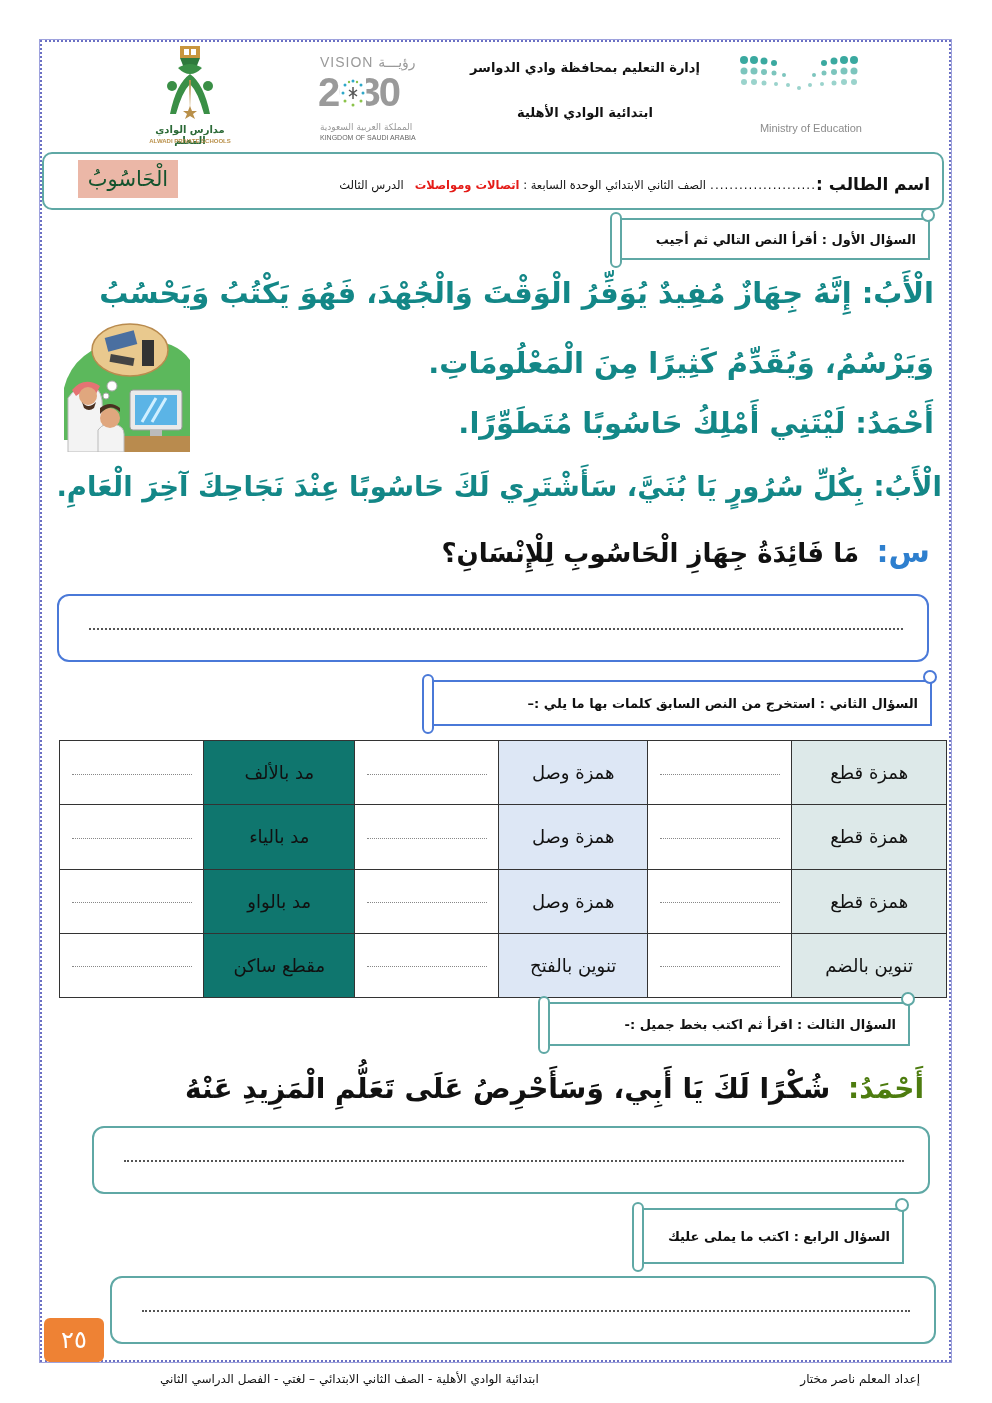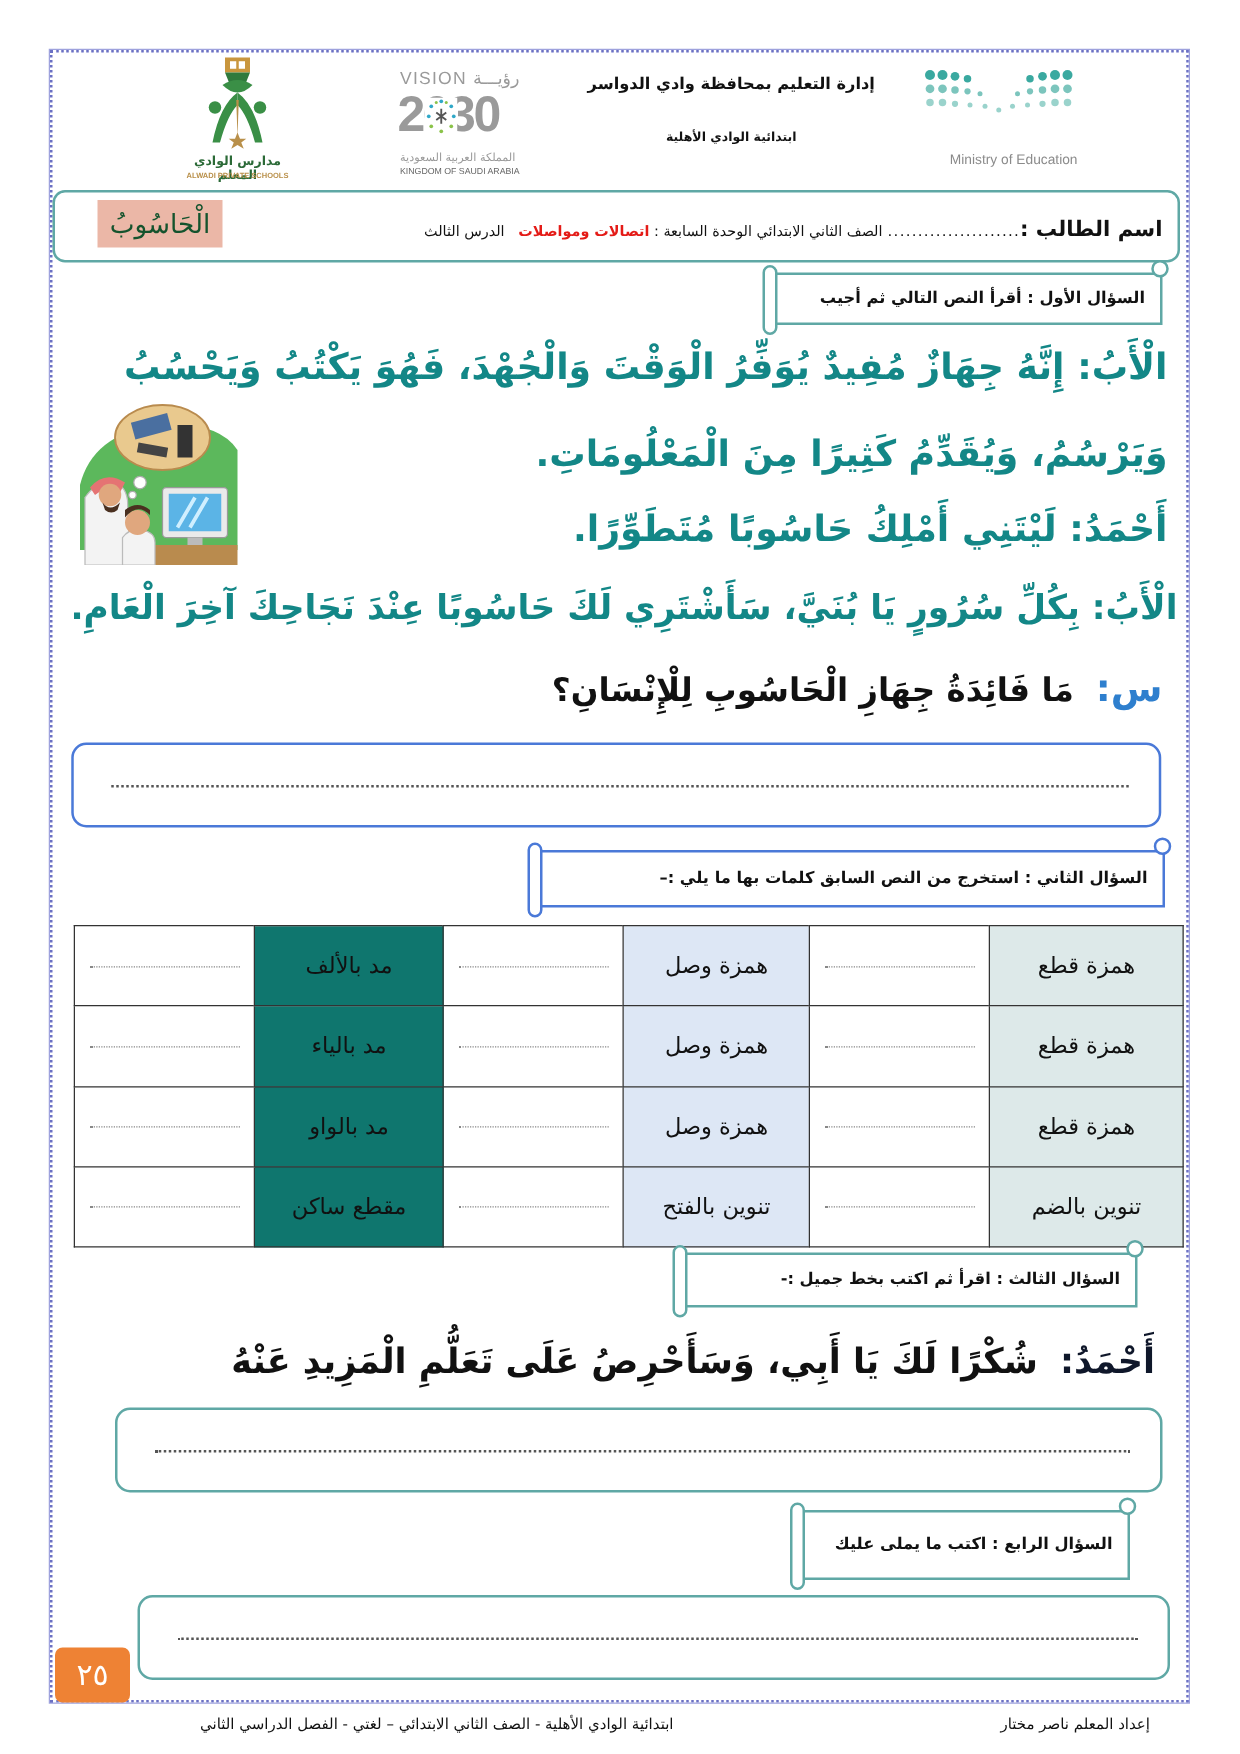--- a/index.html
+++ b/index.html
@@ -11,21 +11,21 @@
     border: 2px dotted #6b70c4; outline: 1px solid #9ea2dd;
   }
 
   
   .logo-moe { position: absolute; right: 100px; top: 52px; width: 160px; height: 82px; }
   .moe-dots { position: absolute; right: 28px; top: 2px; width: 130px; height: 40px; }
   .moe-ar { position: absolute; right: 40px; top: 44px; font-size: 22px; color: #1ea79a; font-weight: bold; }
   .moe-en { position: absolute; right: 30px; top: 70px; font-size: 11px; color: #8b8b8b; font-family: "Liberation Sans", sans-serif; }
 
   .hdr-line1 { position: absolute; left: 470px; top: 60px; width: 230px; text-align: center; font-size: 13px; font-weight: bold; }
-  .hdr-line2 { position: absolute; left: 470px; top: 105px; width: 230px; text-align: center; font-size: 10px; font-weight: bold; }
+  .hdr-line2 { position: absolute; left: 470px; top: 105px; width: 230px; text-align: center; font-size: 13px; font-weight: bold; }
 
   .logo-vision { position: absolute; left: 316px; top: 54px; width: 100px; height: 92px; }
   .vis-top { position: absolute; left: 4px; top: 0; font-size: 14px; color: #9a9a9a; letter-spacing: 1px; font-family: "Liberation Sans", sans-serif; direction: ltr; text-align: right; }
   .vis-num { position: absolute; left: 2px; top: 16px; font-size: 40px; font-weight: bold; color: #9a9a9a; font-family: "Liberation Sans", sans-serif; direction: ltr; letter-spacing: -2px; }
   .vis-emb { position: absolute; left: 24px; top: 24px; width: 26px; height: 30px; }
   .vis-ar { position: absolute; left: 4px; top: 68px; font-size: 9px; color: #9a9a9a; }
   .vis-en { position: absolute; left: 4px; top: 80px; font-size: 7px; color: #666; font-family: "Liberation Sans", sans-serif; direction: ltr; }
 
   .logo-alwadi { position: absolute; left: 140px; top: 44px; width: 100px; height: 106px; text-align: center; }
   .alwadi-emb { position: absolute; left: 20px; top: 0; width: 60px; height: 76px; }
@@ -89,21 +89,21 @@
   }
   .ex-table td { border: 1.5px solid #333; text-align: center; vertical-align: middle; font-size: 18px; font-weight: normal; }
   .ex-table td.c-key { background: #dde9e9; width: 152px; }
   .ex-table td.c-key2 { background: #dde7f5; width: 146px; }
   .ex-table td.c-key3 { background: #0f766e; width: 148px; }
   .ex-table td.c-blank { width: 142px; }
   .ex-table td .dots { display: inline-block; width: 120px; border-top: 1.5px dotted #888; vertical-align: middle; }
 
   
   .sentence { position: absolute; right: 68px; top: 1072px; white-space: nowrap; font-weight: bold; font-size: 28px; }
-  .sentence .name { color: #0f172a; }
+  .sentence .name { color: #4d7c0f; }
   .sentence .txt { color: #111; margin-right: 8px; }
 
   
   .page-num {
     position: absolute; left: 44px; top: 1318px; width: 60px; height: 44px;
     background: #ee8234; color: #fff; border-radius: 6px;
     font-size: 24px; text-align: center; line-height: 44px;
   }
   .footer-author { position: absolute; right: 72px; top: 1372px; font-size: 12px; }
   .footer-info { position: absolute; left: 160px; top: 1372px; font-size: 12px; }

